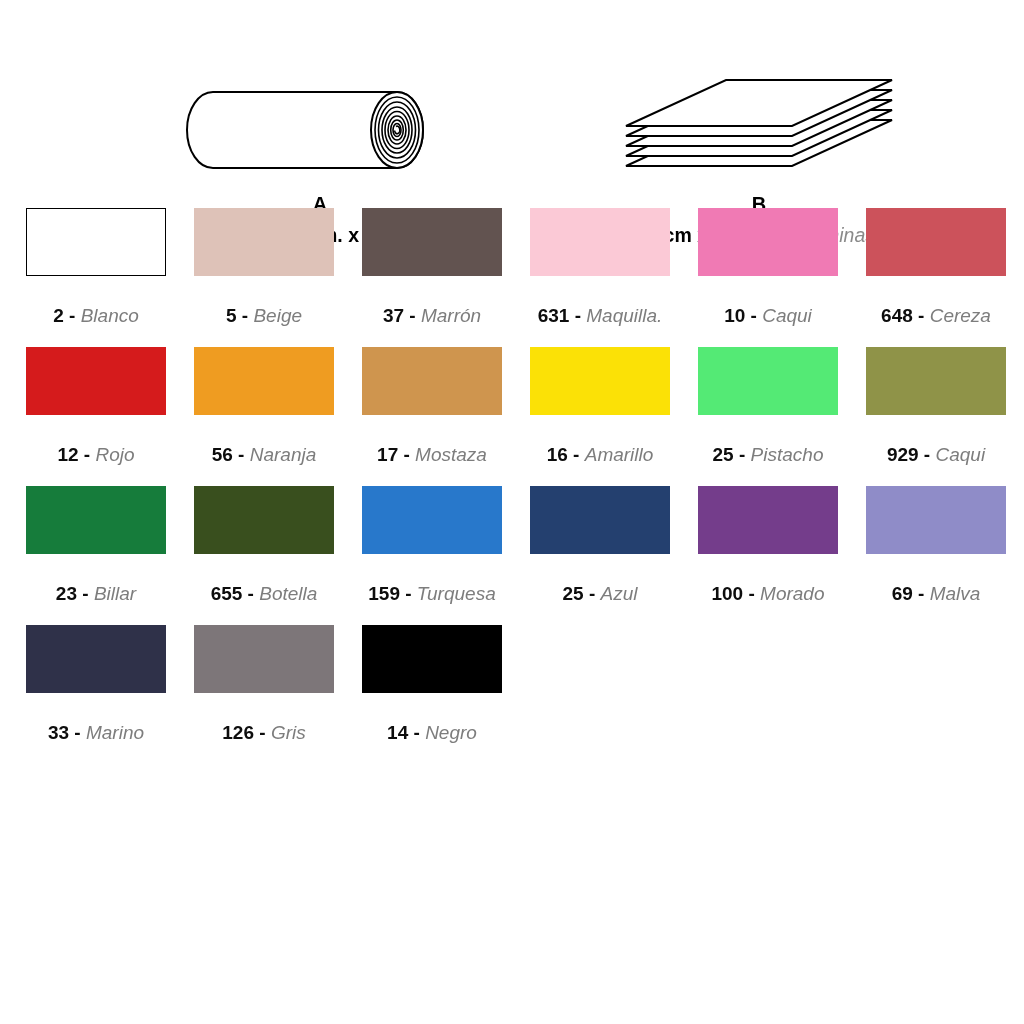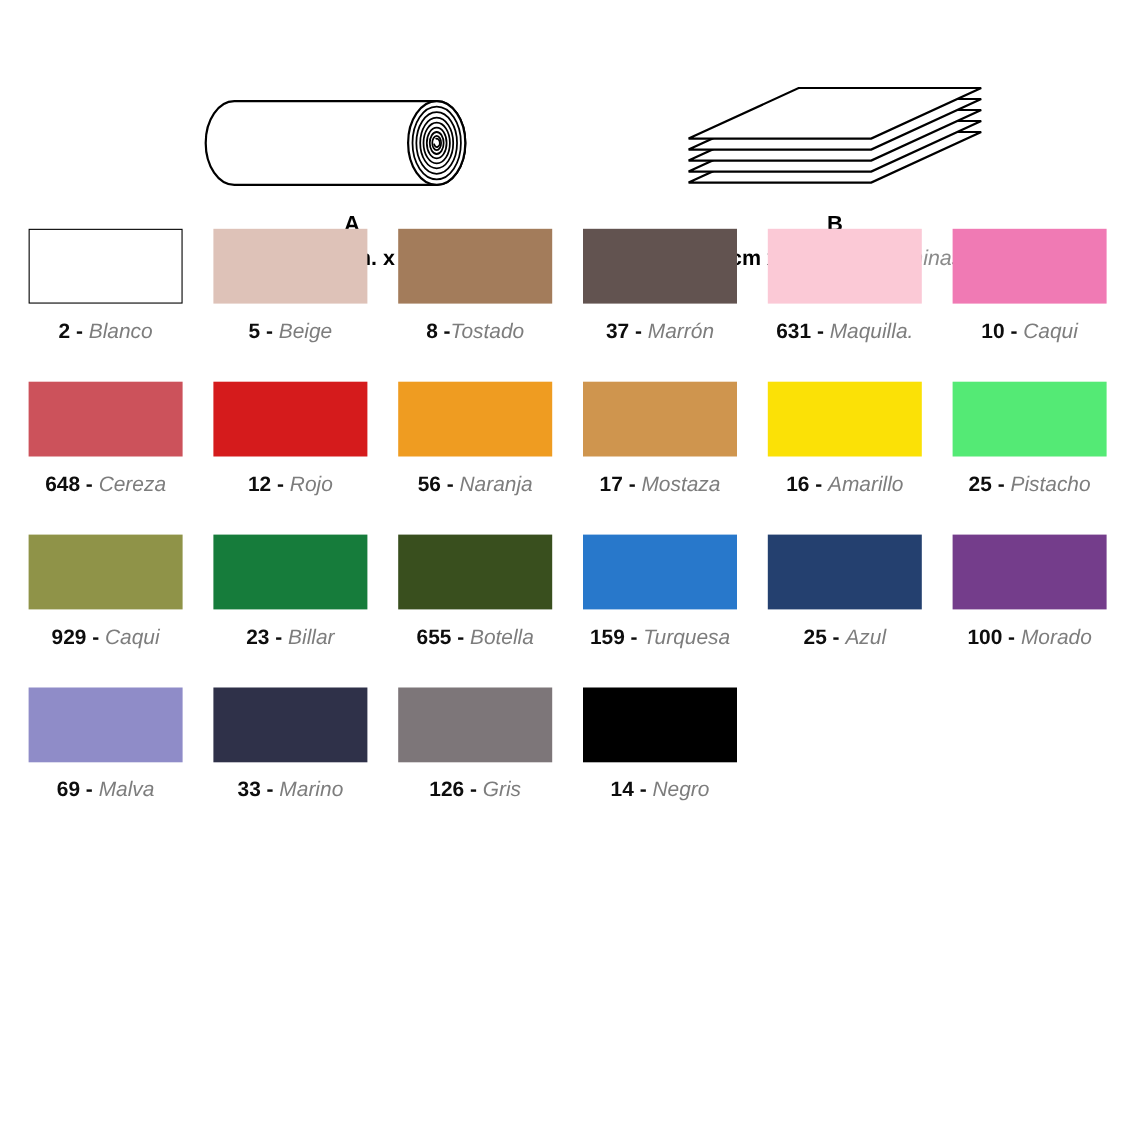--- a/index.html
+++ b/index.html
@@ -74,21 +74,21 @@
     align-items: flex-start;
   }
   .swatch-chip {
     width: 140px;
     height: 68px;
     box-sizing: border-box;
   }
   .swatch-label {
     width: 140px;
     text-align: center;
-    margin-top: 16px;
+    margin-top: 30px;
     font-size: 19px;
     line-height: 1;
     white-space: nowrap;
   }
   .swatch-label .code {
     font-weight: bold;
     color: #0d0d0d;
   }
   .swatch-label .name {
     font-style: italic;
@@ -145,24 +145,20 @@
 <div class="swatch-grid" id="swatch-grid">
     <div class="swatch-cell">
       <div class="swatch-chip" style="background: rgb(255, 255, 255); border: 1.5px solid rgb(0, 0, 0);"></div>
       <div class="swatch-label"><span class="code">2 - </span><span class="name">Blanco</span></div>
     </div>
     <div class="swatch-cell">
       <div class="swatch-chip" style="background: rgb(222, 194, 184); border: 0px;"></div>
       <div class="swatch-label"><span class="code">5 - </span><span class="name">Beige</span></div>
     </div>
     <div class="swatch-cell">
-      <div class="swatch-chip" style="background: rgb(163, 124, 91); border: 0px;"></div>
-      <div class="swatch-label"><span class="code">8 -</span><span class="name">Tostado</span></div>
-    </div>
-    <div class="swatch-cell">
       <div class="swatch-chip" style="background: rgb(98, 83, 80); border: 0px;"></div>
       <div class="swatch-label"><span class="code">37 - </span><span class="name">Marrón</span></div>
     </div>
     <div class="swatch-cell">
       <div class="swatch-chip" style="background: rgb(251, 201, 214); border: 0px;"></div>
       <div class="swatch-label"><span class="code">631 - </span><span class="name">Maquilla.</span></div>
     </div>
     <div class="swatch-cell">
       <div class="swatch-chip" style="background: rgb(240, 122, 180); border: 0px;"></div>
       <div class="swatch-label"><span class="code">10 - </span><span class="name">Caqui</span></div>

